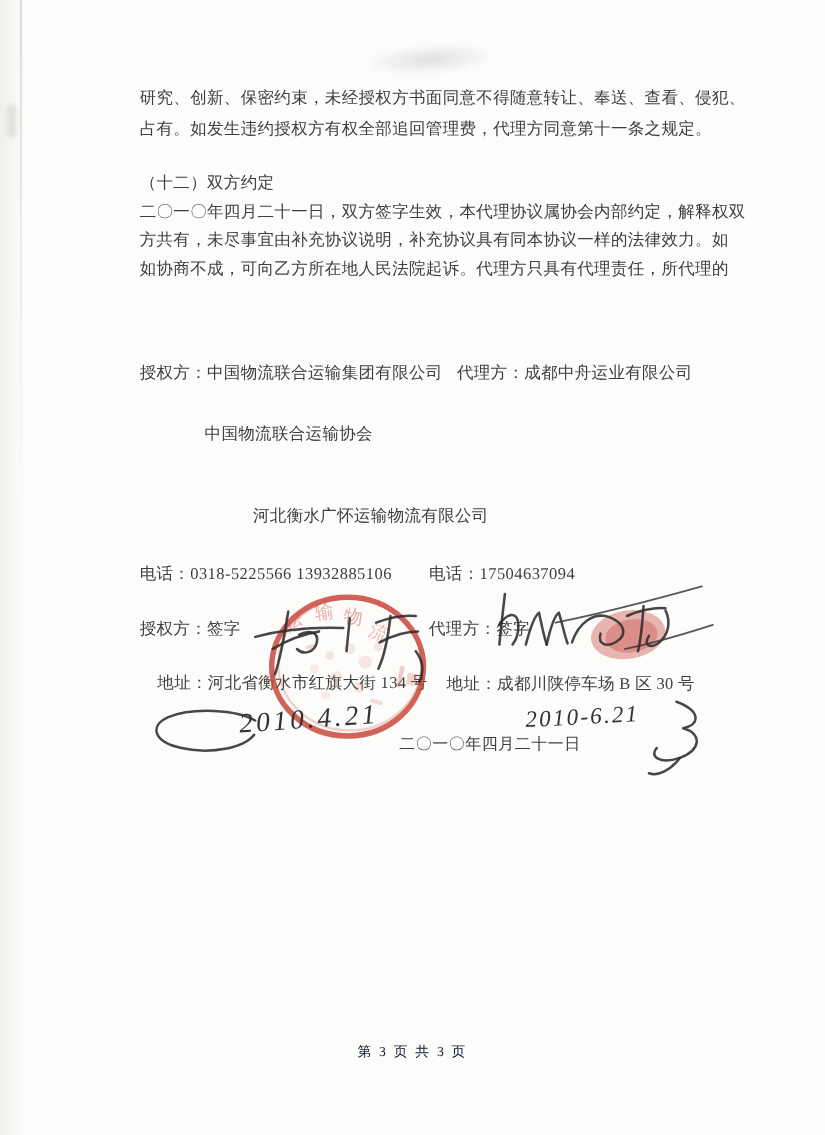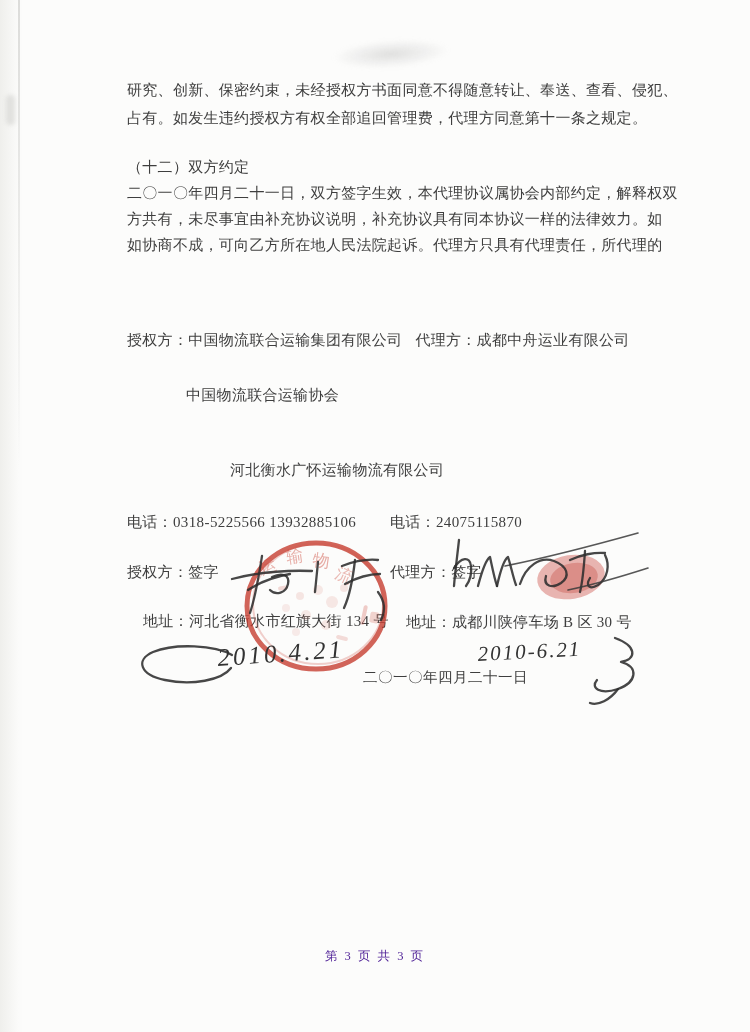--- a/index.html
+++ b/index.html
@@ -41,21 +41,21 @@
   .org3{left:186px;top:457px;margin-left:44px;}
   .row{line-height:21px;}
   .phone-left{left:127px;top:512px;}
   .phone-right{left:390px;top:512px;}
   .sign-left{left:127px;top:562px;text-align:right;}
   .sign-right{left:390px;top:562px;}
   .addr-left{left:143px;top:611px;}
   .addr-right{left:406px;top:612px;}
   .num{letter-spacing:.4px;}
   .printed-date{left:363px;top:666px;font-size:14.5px;letter-spacing:.5px;line-height:22px;}
-  .footer{left:0;top:948px;width:750px;text-align:center;font-size:12.5px;letter-spacing:2px;color:#4c1d95;line-height:16px;}
+  .footer{left:0;top:948px;width:750px;text-align:center;font-size:12.5px;letter-spacing:2px;color:#0f172a;line-height:16px;}
   
   .overlay{position:absolute;left:0;top:0;width:750px;height:1032px;pointer-events:none;}
   .ink{fill:none;stroke:#2d2d2d;stroke-width:2.3;stroke-linecap:round;stroke-linejoin:round;opacity:.88;}
   .ink-thin{fill:none;stroke:#3a3a3a;stroke-width:1.6;stroke-linecap:round;opacity:.85;}
   .hand{font-family:"Liberation Serif","DejaVu Serif",serif;font-style:italic;fill:#323232;}
   .seal-stroke{fill:none;stroke:#c4392c;stroke-width:5;opacity:.78;}
   .seal-stroke2{fill:none;stroke:#d2554a;stroke-width:2;opacity:.28;}
   .seal-glyph{fill:#cc4a3c;font-size:17px;font-family:"Liberation Serif","DejaVu Serif",serif;}
   .seal-noise{fill:#d05b4e;}
 </style>
@@ -86,21 +86,21 @@
     <span>授权方：</span><span>中国物流联合运输集团有限公司</span><span class="gap"></span><span>代理方：</span><span>成都中舟运业有限公司</span>
   </div>
 
   <div class="txt org2">中国物流联合运输协会</div>
   <div class="txt org3">河北衡水广怀运输物流有限公司</div>
 
   <div class="txt row phone-left">
     <span>电话：</span><span class="num">0318-5225566 13932885106</span>
   </div>
   <div class="txt row phone-right">
-    <span>电话：</span><span class="num">24075115870</span>
+    <span>电话：</span><span class="num">17504637094</span>
   </div>
 
   <div class="txt row sign-left">授权方：签字</div>
   <div class="txt row sign-right">代理方：签字</div>
 
   <div class="txt row addr-left">
     <span>地址：</span><span>河北省衡水市红旗大街 134 号</span>
   </div>
   <div class="txt row addr-right">
     <span>地址：</span><span>成都川陕停车场 B 区 30 号</span>

